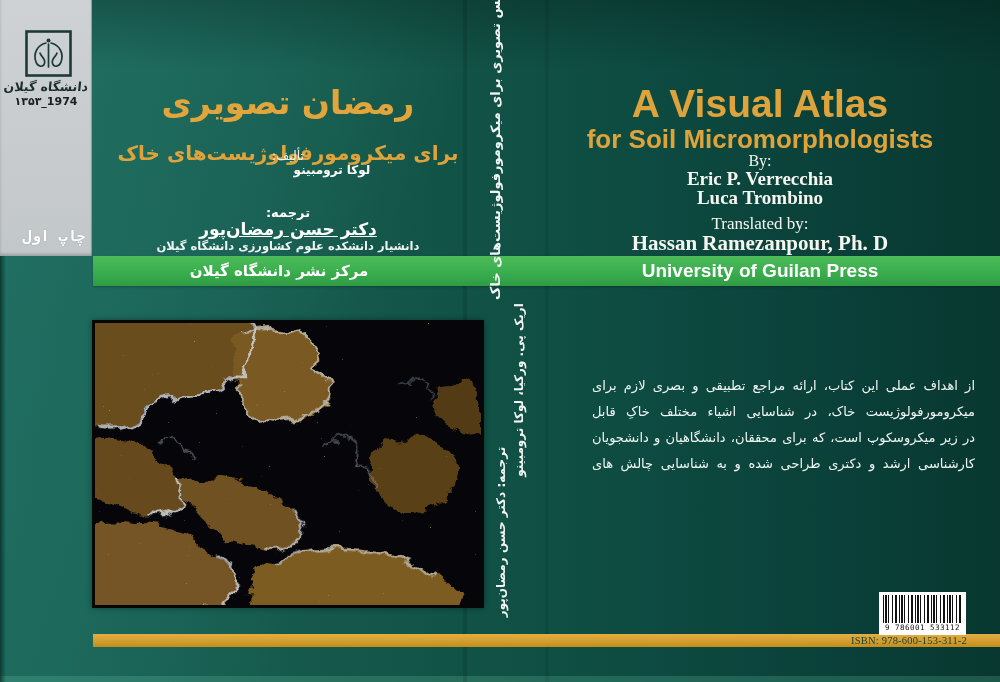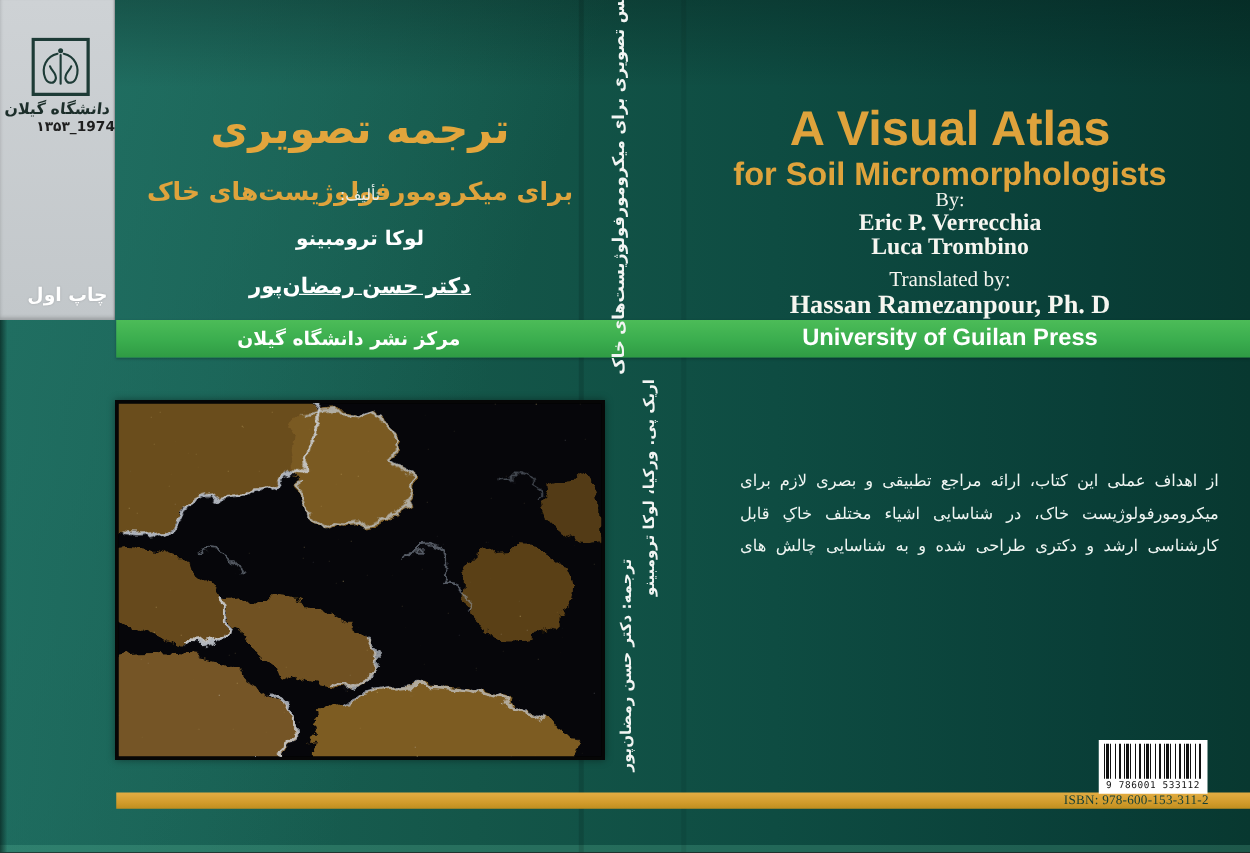--- a/index.html
+++ b/index.html
@@ -11,32 +11,32 @@
   .shade-top{left:0;top:0;width:100%;height:70px;background:linear-gradient(180deg,rgba(0,12,10,.25),rgba(0,0,0,0));z-index:1;}
   .shade-bottom{left:0;top:676px;width:100%;height:6px;background:rgba(110,205,170,.22);z-index:1;}
   .edge-left{left:0;top:256px;width:6px;height:426px;background:linear-gradient(90deg,rgba(3,22,19,.6),rgba(3,22,19,0));z-index:2;}
   .fold{top:0;width:4px;height:682px;background:rgba(0,0,0,.12);z-index:2;}
 
   
   .left-strip{left:0;top:0;width:92px;height:256px;background:linear-gradient(180deg,#ced2d5,#c2c7ca);
     box-shadow:inset -1px 0 0 rgba(0,0,0,.18), inset 0 -2px 3px rgba(0,0,0,.2);z-index:4;}
   .emblem{left:25px;top:30px;width:47px;height:47px;}
   .uni-name{left:0;top:79px;width:92px;text-align:center;font-size:12.5px;font-weight:bold;color:#1c2e2a;transform:skewX(-6deg);}
-  .uni-years{left:0;top:95px;width:92px;text-align:right;font-size:11px;font-weight:bold;color:#1e1e1e;letter-spacing:.5px;}
+  .uni-years{left:0;top:95px;width:92px;text-align:center;font-size:11px;font-weight:bold;color:#1e1e1e;letter-spacing:.5px;}
   .edition{left:0;top:227px;width:92px;box-sizing:border-box;padding-left:16px;text-align:center;
-    font-size:15px;font-weight:bold;color:#ffffff;text-shadow:0 0 2px rgba(0,0,0,.15);}
+    font-size:15px;font-weight:bold;color:#ffffff;text-shadow:0 0 2px rgba(0,0,0,.15);font-family:Liberation Mono, monospace;}
 
   
   .fa-block{left:93px;top:0;width:390px;height:256px;z-index:3;color:#fff;}
   .fa-block > div{position:absolute;left:0;width:100%;text-align:center;}
   .fa-title{top:83px;font-size:33px;font-weight:bold;color:#e2a53c;}
   .fa-subtitle{top:121px;font-size:20px;font-weight:bold;color:#dfa33c;margin-top:20px;}
   .fa-byline{top:148px;font-size:12.5px;color:#e9efec;}
   .fa-author1{top:162px;font-size:16px;font-weight:bold;}
-  .fa-author2{top:181px;font-size:16px;font-weight:bold;}
+  .fa-author2{top:163px;font-size:12px;font-weight:bold;padding-left:44px;}
   .fa-trlabel{top:205px;font-size:13px;font-weight:bold;}
   .fa-translator{top:219px;font-size:17px;font-weight:bold;text-decoration:underline;}
   .fa-affil{top:239px;font-size:11.5px;font-weight:bold;color:#eef4f1;}
 
   
   .green-band{left:93px;top:256px;width:907px;height:30px;z-index:3;
     background:linear-gradient(180deg,#4cbc58 0%,#3aad4e 55%,#2f9b44 100%);
     box-shadow:0 1px 2px rgba(0,0,0,.25);}
   .band-fa{position:absolute;left:0;top:0;width:372px;height:30px;line-height:30px;text-align:center;
     color:#fff;font-size:15px;font-weight:bold;}
@@ -107,45 +107,48 @@
         <path d="M26,13 C35,15 39,24 36,32 C34.5,36.5 29,38 27.5,33.5 C26,29 31,26.5 32,23"></path>
         <path d="M23.5,14 L23.5,37"></path>
       </g>
     </svg>
     <div class="abs uni-name" dir="rtl">دانشگاه گیلان</div>
     <div class="abs uni-years" dir="ltr">۱۳۵۳_1974</div>
     <div class="abs edition" dir="rtl">چاپ اول</div>
   </div>
 
   <div class="abs fa-block" dir="rtl">
-    <div class="fa-title">ترجمه تصویری</div>
+    <div class="fa-title">رمضان تصویری</div>
     <div class="fa-subtitle">برای میکرومورفولوژیست‌های خاک</div>
     <div class="fa-byline">تألیف:</div>
     <div class="fa-author2">لوکا ترومبینو</div>
+    <div class="fa-trlabel">ترجمه:</div>
     <div class="fa-translator">دکتر حسن رمضان‌پور</div>
+    <div class="fa-affil">دانشیار دانشکده علوم کشاورزی دانشگاه گیلان</div>
   </div>
 
   <div class="abs green-band">
     <div class="band-fa" dir="rtl">مرکز نشر دانشگاه گیلان</div>
     <div class="band-en">University of Guilan Press</div>
   </div>
 
   <div class="abs en-block">
     <div class="en-title">A Visual Atlas</div>
     <div class="en-subtitle">for Soil Micromorphologists</div>
     <div class="en-by">By:</div>
     <div class="en-author1">Eric P. Verrecchia</div>
     <div class="en-author2">Luca Trombino</div>
     <div class="en-trlabel">Translated by:</div>
     <div class="en-translator">Hassan Ramezanpour, Ph. D</div>
   </div>
 
   <div class="abs blurb" dir="rtl">
     <div class="blurb-line">از اهداف عملی این کتاب، ارائه مراجع تطبیقی و بصری لازم برای راهنمایی</div>
     <div class="blurb-line">میکرومورفولوژیست خاک، در شناسایی اشیاء مختلف خاکِ قابل مشاهده</div>
+    <div class="blurb-line">در زیر میکروسکوپ است، که برای محققان، دانشگاهیان و دانشجویان</div>
     <div class="blurb-line">کارشناسی ارشد و دکتری طراحی شده و به شناسایی چالش های مرتبط با</div>
   </div>
 
   <span class="spine-text spine-title" dir="rtl">اطلس تصویری برای میکرومورفولوژیست‌های خاک</span>
   <span class="spine-text spine-authors" dir="rtl">اریک پی. ورکیا، لوکا ترومبینو</span>
   <span class="spine-text spine-translator" dir="rtl">ترجمه: دکتر حسن رمضان‌پور</span>
 
   <div class="abs photo">
     <svg viewBox="0 0 392 284" preserveAspectRatio="none">
       <defs>

